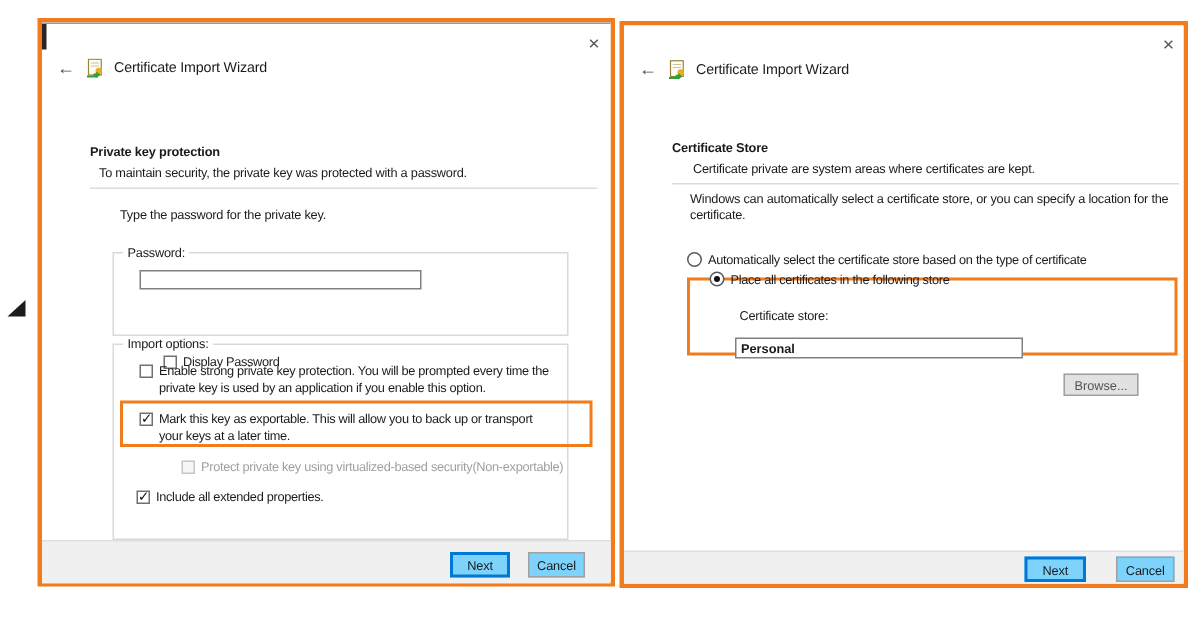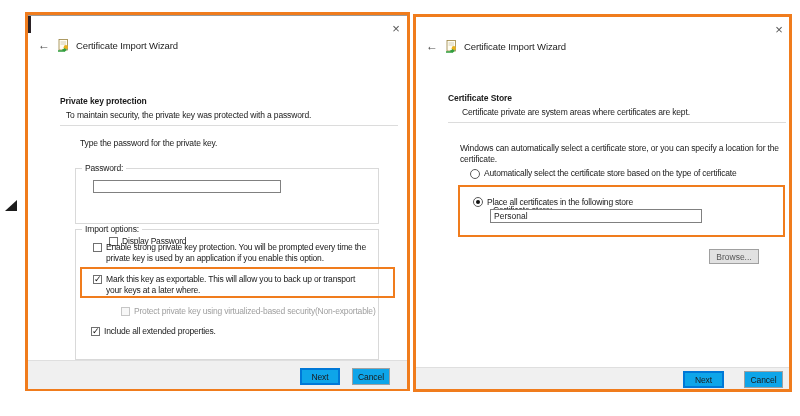--- a/index.html
+++ b/index.html
@@ -54,21 +54,21 @@
   .textfield { position:absolute; border:1px solid #808080; background:#fff; font-size:8.5px;
     font-family:"Liberation Sans","DejaVu Sans",sans-serif; padding:0 3px; color:#1a1a1a; outline:none; }
 
   .highlight-box { position:absolute; border:2px solid #f07c1d; pointer-events:none; }
 
   .footer { position:absolute; left:0; width:100%; background:#f0f0f0; border-top:1px solid #dfdfdf; }
   .dialog-left  .footer { top:344px; height:29px; }
   .dialog-right .footer { top:350px; height:22px; }
 
   .btn { position:absolute; display:flex; align-items:center; justify-content:center;
-    font-size:8.5px; letter-spacing:-0.1px; background:#0ea5e9; border:1px solid #a0a0a0;
+    font-size:8.5px; letter-spacing:-0.1px; background:#7dd3fc; border:1px solid #a0a0a0;
     color:#1a1a1a; cursor:default; }
   .btn.default { border:2px solid #0078d7; }
 
   .browse-btn { position:absolute; display:flex; align-items:center; justify-content:center;
     font-size:8.5px; background:#e1e1e1; border:1px solid #a0a0a0; color:#555; }
 </style>
 </head>
 <body>
 
 <div class="marker-triangle"></div>
@@ -109,21 +109,21 @@
     <div class="groupbox" style="left:47px; top:213px; width:304px; height:131px;">
       <span class="groupbox-label">Import options:</span>
 
       <div class="opt-row" style="left:17px; top:12px; width:276px;">
         <span class="cb"></span>
         <span class="opt-label">Enable strong private key protection. You will be prompted every time the private key is used by an application if you enable this option.</span>
       </div>
 
       <div class="opt-row" style="left:17px; top:44px; width:276px;">
         <span class="cb checked"></span>
-        <span class="opt-label">Mark this key as exportable. This will allow you to back up or transport your keys at a later where.</span>
+        <span class="opt-label">Mark this key as exportable. This will allow you to back up or transport your keys at a later time.</span>
       </div>
 
       <div class="opt-row" style="left:17px; top:76px; width:276px;margin-left:28px;">
         <span class="cb disabled"></span>
         <span class="opt-label disabled">Protect private key using virtualized-based security(Non-exportable)</span>
       </div>
 
       <div class="opt-row" style="left:15px; top:96px; width:276px;">
         <span class="cb checked"></span>
         <span class="opt-label">Include all extended properties.</span>
@@ -152,35 +152,35 @@
         <circle cx="8.8" cy="8.2" r="2.1" fill="#e8b01d"></circle>
         <path d="M1 12 L7.5 12 L7.5 9.2 M5.6 10.2 L7.5 12 L9.4 10.2" stroke="#2f9e3d" stroke-width="1.4" fill="none"></path>
       </svg>
       <span class="wiz-title">Certificate Import Wizard</span>
     </div>
 
     <div class="page-heading" style="left:32px; top:76px;">Certificate Store</div>
     <div class="page-subheading" style="left:46px; top:90px;">Certificate private are system areas where certificates are kept.</div>
     <div class="sep" style="left:32px; top:105px; width:338px;"></div>
 
-    <div class="txt" style="left:44px; top:110px; width:330px;margin-top:16px;">Windows can automatically select a certificate store, or you can specify a location for the certificate.</div>
+    <div class="txt" style="left:44px; top:110px; width:330px;">Windows can automatically select a certificate store, or you can specify a location for the certificate.</div>
 
-    <div class="opt-row" style="left:54px; top:151px; width:312px;align-items:center;">
+    <div class="opt-row" style="left:42px; top:151px; width:312px;">
       <span class="radio"></span>
       <span class="opt-label">Automatically select the certificate store based on the type of certificate</span>
     </div>
 
     <div class="highlight-box" style="left:42px; top:168px; width:327px; height:52px;"></div>
 
-    <div class="opt-row" style="left:57px; top:180px; width:300px;">
+    <div class="opt-row" style="left:57px; top:164px; width:300px;">
       <span class="radio selected"></span>
       <span class="opt-label">Place all certificates in the following store</span>
     </div>
 
     <div class="txt" style="left:77px; top:188px;text-align:right;">Certificate store:</div>
-    <input class="textfield" style="left: 74px; top: 192px; width: 212px; height: 14px;" type="text" value="Personal">
+    <input class="textfield" style="left: 74px; top: 208px; width: 192px; height: 14px; font-weight: bold;" type="text" value="Personal">
     <div class="browse-btn" style="left:293px; top:200px; width:50px; height:15px;margin-top:32px;">Browse...</div>
 
     <div class="footer"></div>
     <div class="btn default" style="left:267px; top:354px; width:41px; height:17px;">Next</div>
     <div class="btn" style="left:328px; top:354px; width:39px; height:17px;">Cancel</div>
   </div>
 </div>
 
 </body></html>

